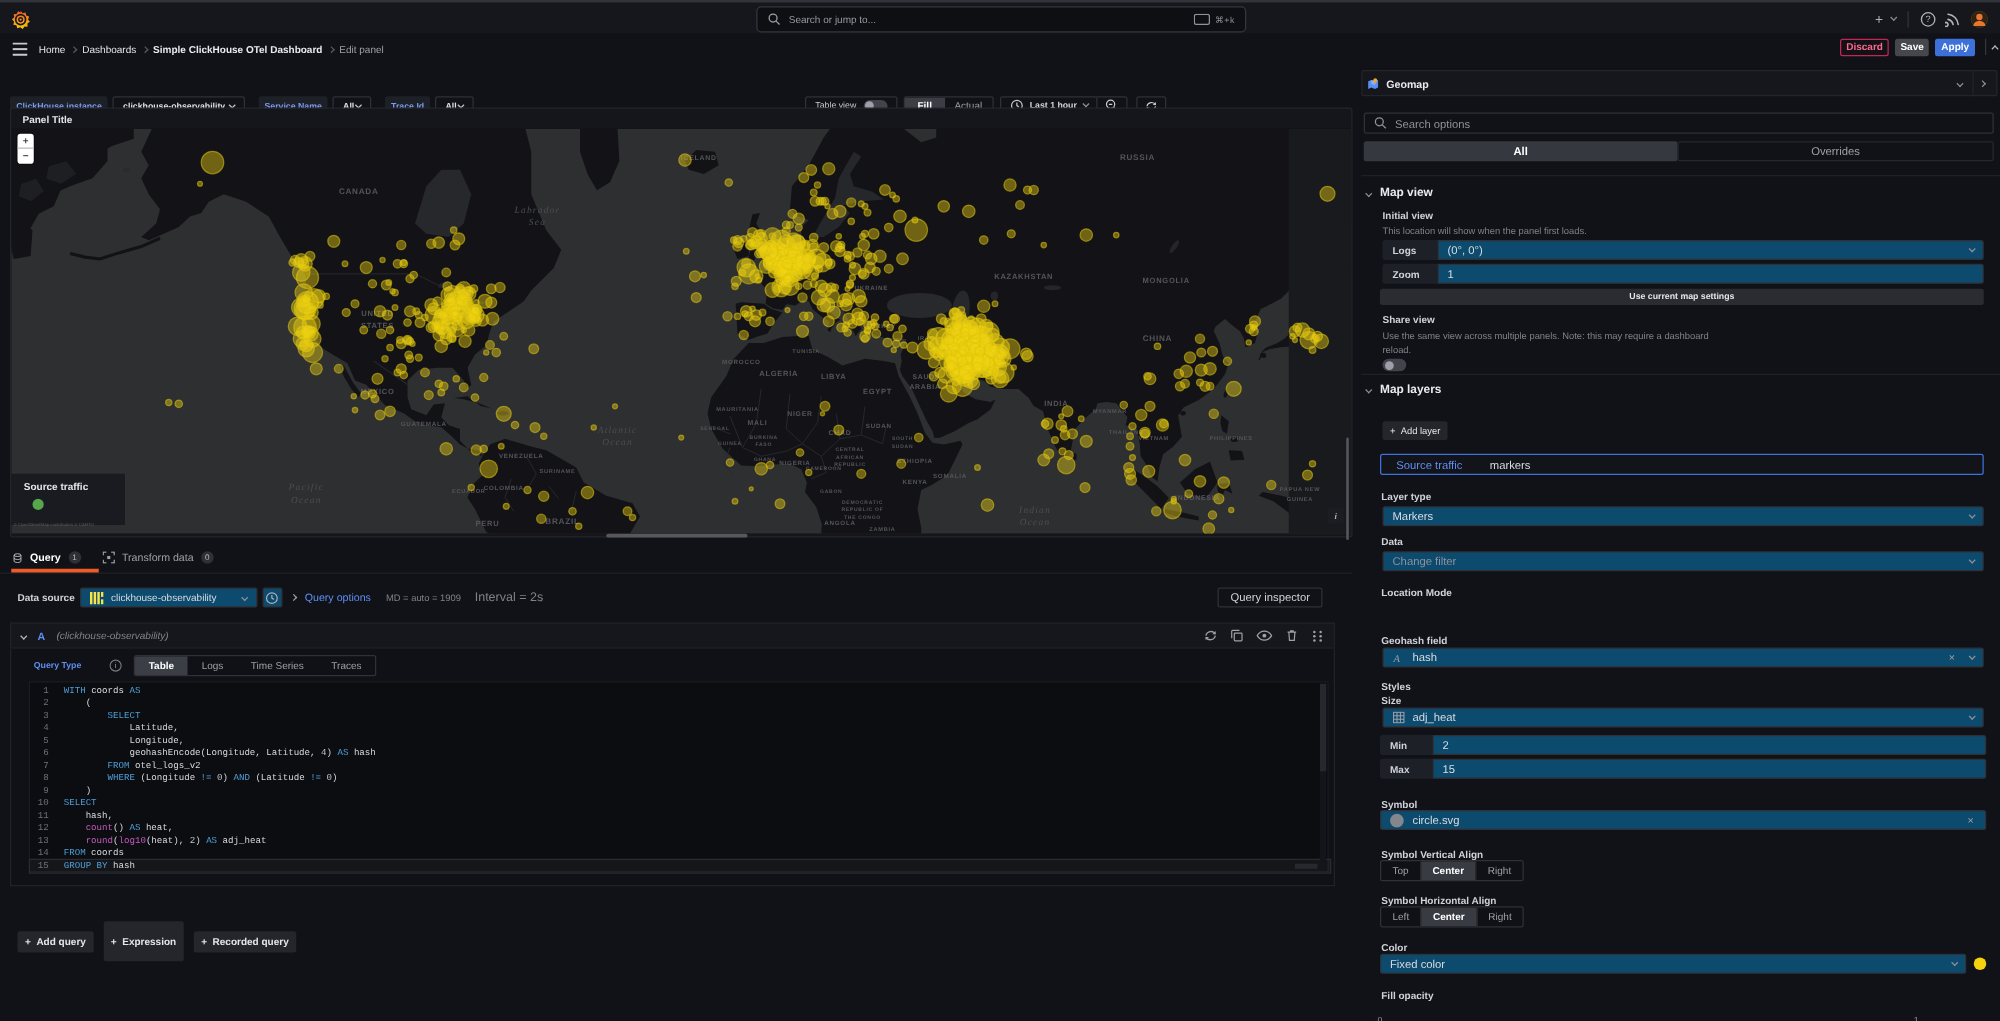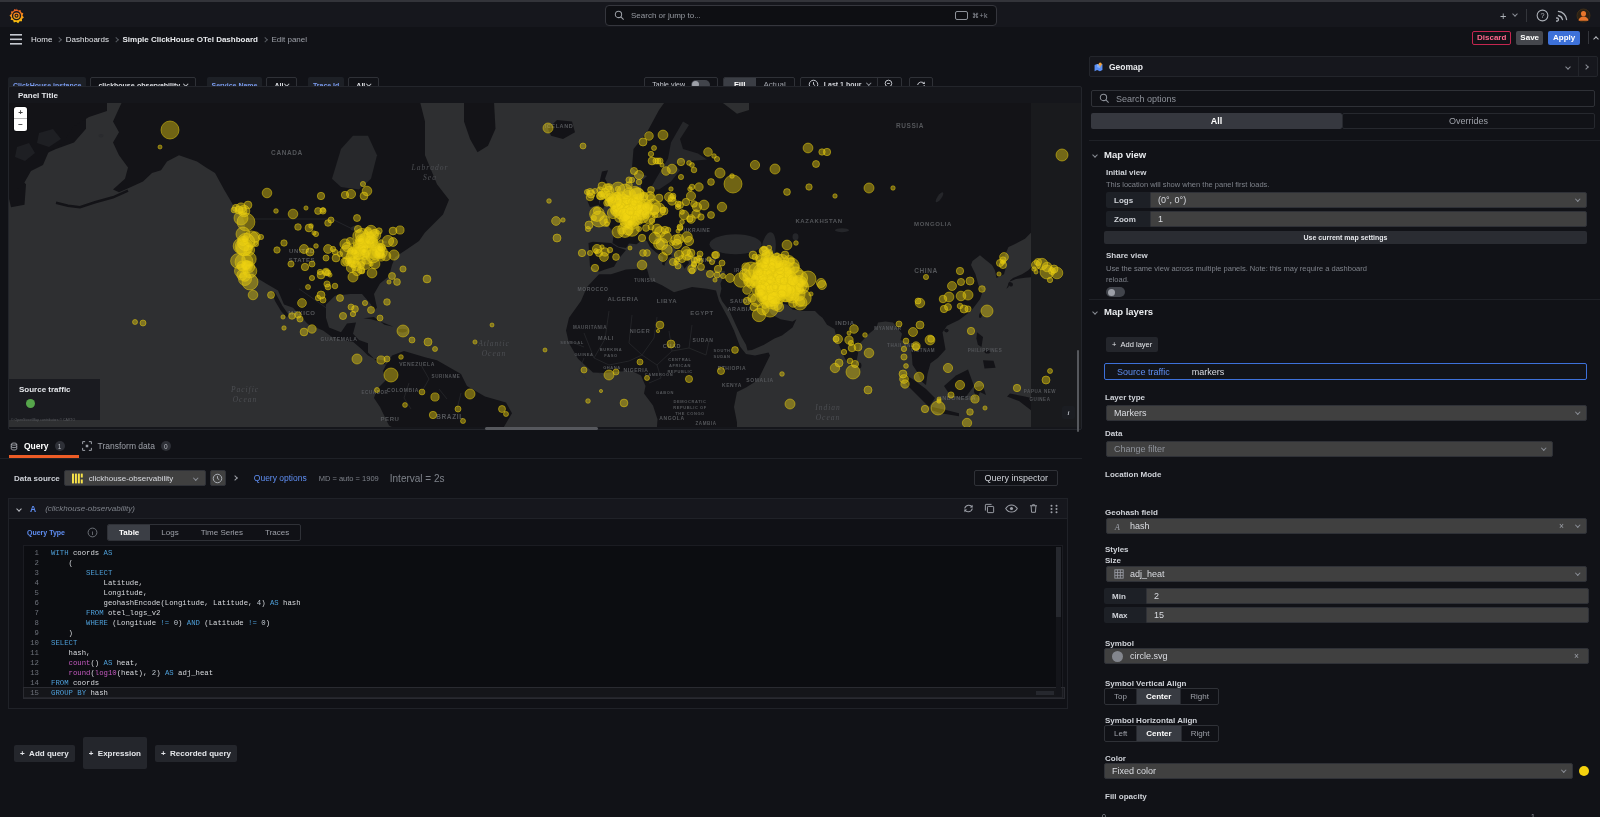--- a/index.html
+++ b/index.html
@@ -25,21 +25,21 @@
 .qtab{display:inline-flex;align-items:center;height:18px;color:#e4e6ea}
 .badge{display:inline-flex;align-items:center;justify-content:center;min-width:10px;height:10px;border-radius:7px;background:#2e3037;color:#b9bcc3;font-size:6.5px;padding:0 0px}
 .seg{display:inline-flex;height:19px;border:1px solid #2f3137;border-radius:2px;overflow:hidden}
 .seg>div{display:flex;align-items:center;padding:0 11px;color:#9da0a8;font-size:8px}
 .seg>div.on{background:#3b3e45;color:#fff;font-weight:bold}
 .code{font-family:"Liberation Mono",monospace;font-size:7.3px;white-space:pre;line-height:10px}
 .k{color:#4e9fd8}.fn{color:#c45ac0}.pl{color:#d8dade}.n{color:#bdc4cc}
 
 #side{position:absolute;left:1089px;top:55px;width:511px;height:762px;background:#111217}
 .slabel{font-size:8px;font-weight:bold;color:#cfd2d8;margin:0 0 3px 0}
-.sel{position:relative;display:flex;align-items:center;height:16px;background:#404040;border:1px solid #2f3137;border-radius:2px;padding:0 7px;color:#dadce1;font-size:9px}
+.sel{position:relative;display:flex;align-items:center;height:16px;background:#0c4a6e;border:1px solid #2f3137;border-radius:2px;padding:0 7px;color:#dadce1;font-size:9px}
 .sel .car{position:absolute;right:7px;top:4px}
 .grplab{display:flex;align-items:center;height:16px;background:#1d2026;border-radius:2px 0 0 2px;padding:0 8px;color:#cfd2d8;font-size:8px;font-weight:bold}
 .car{width:7px;height:7px;display:inline-block}
 .chev{display:inline-block;width:6px;height:6px;border-right:1.4px solid #8a8e96;border-bottom:1.4px solid #8a8e96}
 .bgrp{display:inline-flex;height:17px;border:1px solid #2f3137;border-radius:2px;overflow:hidden;background:#101116}
 .bgrp>div{display:flex;align-items:center;padding:0 9px;color:#9da0a8;font-size:8px;border-right:1px solid #26282e}
 .bgrp>div:last-child{border-right:none}
 .bgrp>div.on{background:#383b42;color:#fff;font-weight:bold}
 </style></head>
 <body>
@@ -1151,21 +1151,21 @@
       <span style="font-size:8px;white-space:nowrap">clickhouse-observability</span>
       <span class="car chev" style="width:3.5px;height:3.5px;transform:rotate(45deg);top:5px"></span>
    </span>
    <span class="sel" style="width:16px;margin-left:4px;justify-content:center;padding:0">
       <svg width="11" height="11" viewBox="0 0 16 16">
           <circle cx="8" cy="8" r="6.2" fill="none" stroke="#aeb2b9" stroke-width="1.4"></circle>
           <path d="M8 4.5V8l2.4 1.6" fill="none" stroke="#aeb2b9" stroke-width="1.4"></path>
         </svg>
    </span>
    <span class="chev" style="width:4px;height:4px;transform:rotate(-45deg);margin-left:7px;border-color:#9da0a8"></span>
-   <span class="link" style="margin-left:17px;font-size:8.5px">Query options</span>
+   <span class="link" style="margin-left:7px;font-size:8.5px">Query options</span>
    <span class="dim2" style="margin-left:12px;font-size:7.5px">MD = auto = 1909</span>
    <span class="dim2" style="margin-left:11px;font-size:10px">Interval = 2s</span>
    <span class="sel" style="margin-left:auto;margin-right:24px;height:16px;padding:0 9px;color:#cfd2d8;background:transparent">Query inspector</span>
  </div>
 
  <div class="abs" style="left:8px;top:61px;width:1060px">
    <div class="row" style="height:21px;background:#16171d;border:1px solid #202228;padding:0 8px;gap:9px">
      <span class="chev" style="width:4px;height:4px;transform:rotate(45deg);border-color:#b9bcc2"></span>
      <span class="b link" style="font-size:8.5px">A</span>
      <span class="dim2" style="font-style:italic;font-size:8px">(clickhouse-observability)</span>
@@ -1284,21 +1284,21 @@
     <span class="b" style="font-size:9.5px;color:#e9ebee">Map layers</span>
  </div>
  <span class="abs btn" style="left:17px;top:282px;background:#24262c;color:#e4e6ea;height:15px;font-size:7.5px">+&nbsp;&nbsp;Add layer</span>
  <div class="abs row" style="left:15px;top:308px;width:483px;height:17px;border:1px solid #3d71d9;border-radius:2px;background:#121419;padding:0 12px">
    <span class="link" style="font-size:9px">Source traffic</span>
    <span style="margin-left:22px;font-size:9px;color:#dadce1">markers</span>
  </div>
  <div class="abs slabel" style="left:16px;top:338px">Layer type</div>
  <div class="abs sel" style="left:17px;top:350px;width:481px">Markers<span class="car chev" style="width:3.5px;height:3.5px;transform:rotate(45deg)"></span></div>
  <div class="abs slabel" style="left:16px;top:374px">Data</div>
- <div class="abs sel" style="left:17px;top:386px;width:447px;color:#8e929a">Change filter<span class="car chev" style="width:3.5px;height:3.5px;transform:rotate(45deg)"></span></div>
+ <div class="abs sel" style="left:17px;top:386px;width:481px;color:#8e929a">Change filter<span class="car chev" style="width:3.5px;height:3.5px;transform:rotate(45deg)"></span></div>
  <div class="abs slabel" style="left:16px;top:415px">Location Mode</div>
  <div class="abs slabel" style="left:16px;top:453px">Geohash field</div>
  <div class="abs sel" style="left:17px;top:463px;width:481px">
    <svg width="10" height="9" viewBox="0 0 12 10" style="margin-right:6px">
         <text x="1" y="9" font-size="10" font-style="italic" fill="#9da0a8" font-family="Liberation Serif">A</text>
       </svg>hash
    <span style="position:absolute;right:22px;color:#9da0a8;font-size:8.5px">×</span>
    <span class="car chev" style="width:3.5px;height:3.5px;transform:rotate(45deg)"></span>
  </div>
  <div class="abs slabel" style="left:16px;top:490px">Styles</div>

